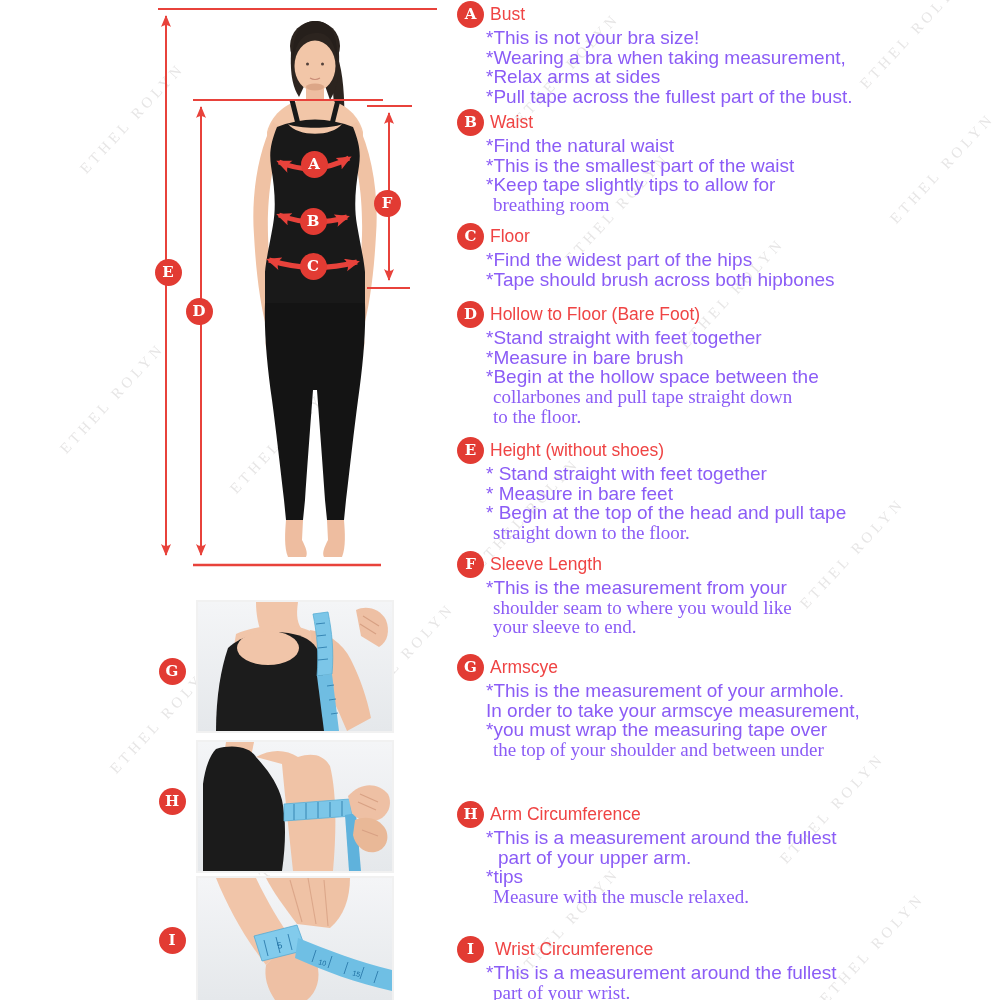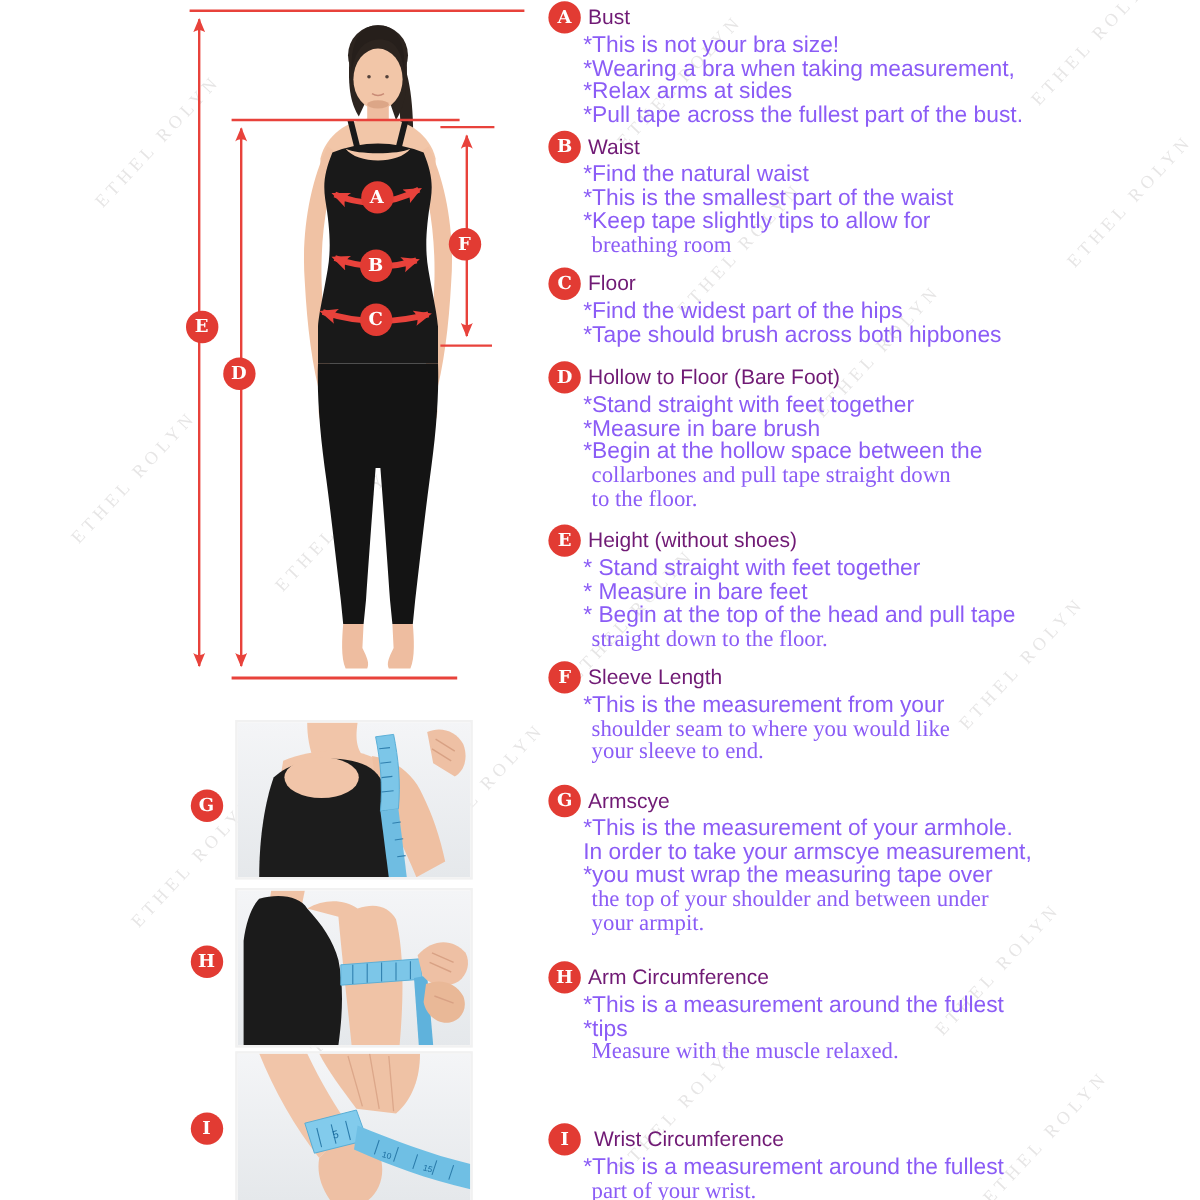--- a/index.html
+++ b/index.html
@@ -25,21 +25,21 @@
   .photo{
     position:absolute;left:198px;width:194px;background:#fff;
     outline:2px solid #f1f1f1;z-index:2;
   }
   .photo svg{display:block;}
   
   .section{position:absolute;left:455px;width:500px;z-index:4;}
   .sec-badge{position:absolute;left:2px;top:0;}
   .sec-title{
     position:absolute;left:35px;top:0;height:27px;line-height:27px;
-    color:#701a75;font-size:17.5px;white-space:nowrap;
+    color:#ef4444;font-size:17.5px;white-space:nowrap;
   }
   .sec-lines{position:absolute;left:31px;top:27px;}
   .line{
     font-size:19px;line-height:19.7px;color:#8b5cf6;white-space:nowrap;
   }
   .line.ind{padding-left:7px;font-family:Liberation Serif, serif;}
   .line.ind2{padding-left:12px;}
 </style>
 </head>
 <body>
@@ -243,29 +243,29 @@
 </div>
 
 <div class="section" style="top:654px">
   <div class="badge sec-badge">G</div>
   <div class="sec-title">Armscye</div>
   <div class="sec-lines">
     <div class="line">*This is the measurement of your armhole.</div>
     <div class="line">In order to take your armscye measurement,</div>
     <div class="line">*you must wrap the measuring tape over</div>
     <div class="line ind">the top of your shoulder and between under</div>
-    <div class="line ind">your armpit.</div>
   </div>
 </div>
 
 <div class="section" style="top:801px">
   <div class="badge sec-badge">H</div>
   <div class="sec-title">Arm Circumference</div>
   <div class="sec-lines">
     <div class="line">*This is a measurement around the fullest</div>
+    <div class="line ind2">part of your upper arm.</div>
     <div class="line">*tips</div>
     <div class="line ind">Measure with the muscle relaxed.</div>
   </div>
 </div>
 
 <div class="section" style="top:936px">
   <div class="badge sec-badge">I</div>
   <div class="sec-title" style="left:40px">Wrist Circumference</div>
   <div class="sec-lines">
     <div class="line">*This is a measurement around the fullest</div>

